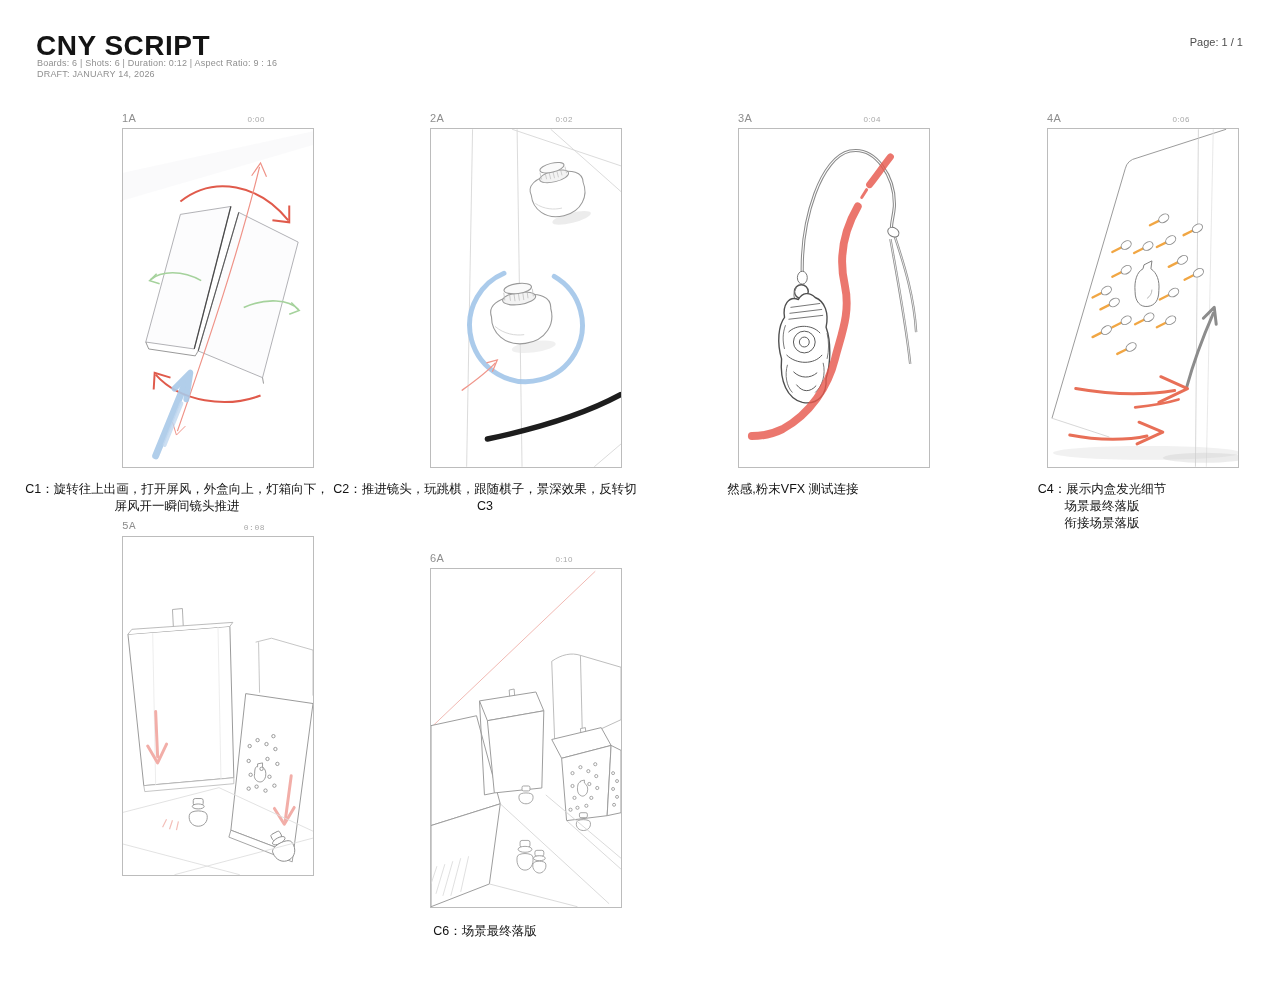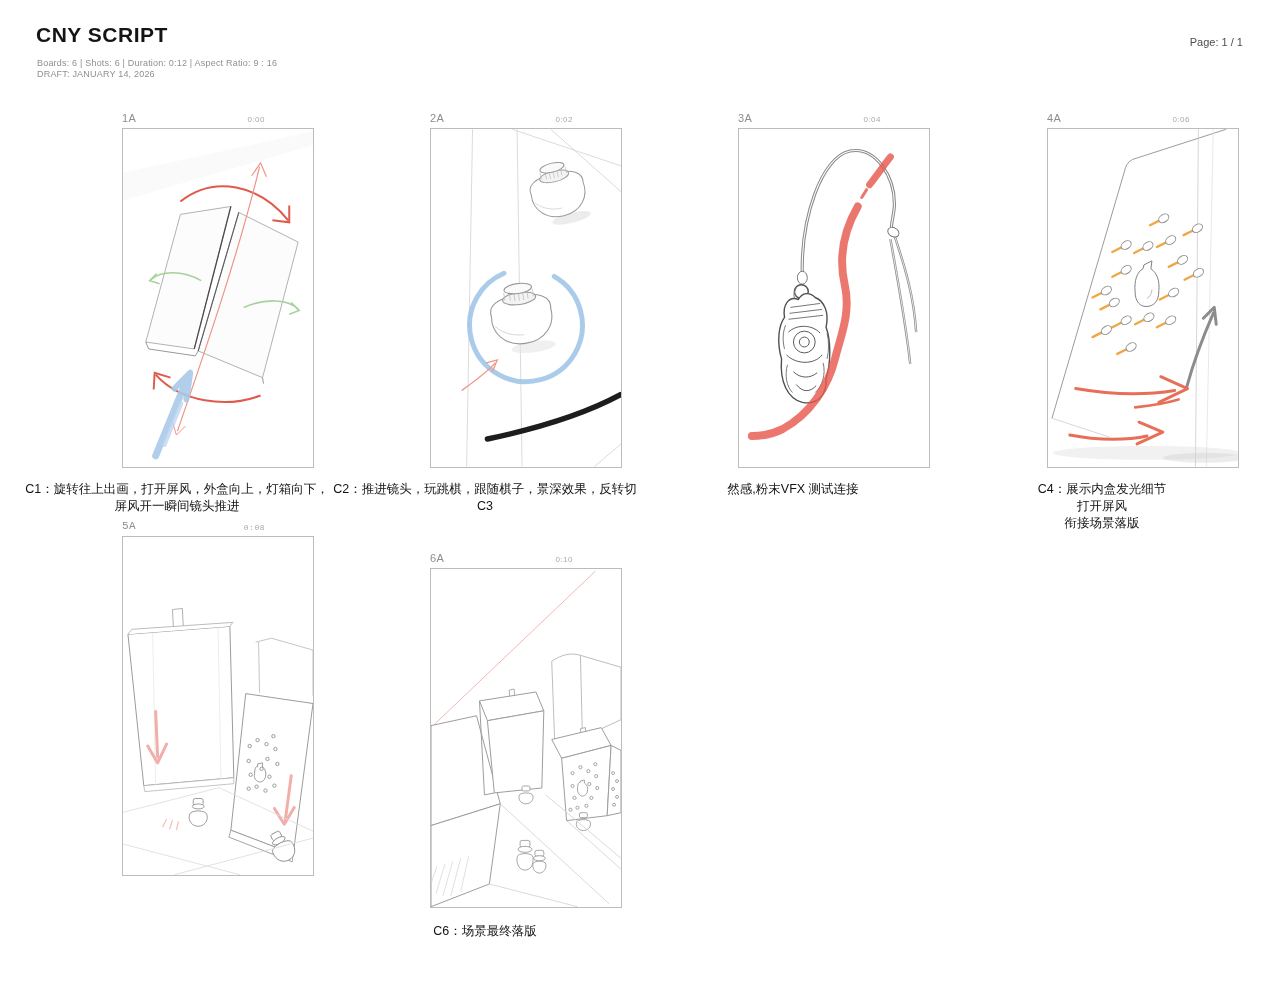--- a/index.html
+++ b/index.html
@@ -1,20 +1,20 @@
 <!DOCTYPE html>
 <html><head>
 <meta charset="utf-8">
 <style>
   * { margin:0; padding:0; box-sizing:border-box; }
   html,body { width:1280px; height:989px; background:#ffffff; overflow:hidden;
     font-family:"Liberation Sans","DejaVu Sans",sans-serif; }
   .page { position:relative; width:1280px; height:989px; background:#fff; }
 
-  .hdr-title { position:absolute; left:36px; top:23px; font-size:21px; font-weight:800;
+  .hdr-title { position:absolute; left:36px; top:30px; font-size:28px; font-weight:800;
     letter-spacing:0.5px; color:#141414; }
   .hdr-meta1 { position:absolute; left:37px; top:58px; font-size:9px; color:#8f8f8f; letter-spacing:0.2px; }
   .hdr-meta2 { position:absolute; left:37px; top:69px; font-size:9px; color:#8f8f8f; letter-spacing:0.2px; }
   .hdr-page  { position:absolute; right:37px; top:36px; font-size:11px; color:#4d4d4d; }
 
   .board { position:absolute; width:184px;padding-left:41px; }
   .board-head { display:flex; justify-content:space-between; align-items:flex-end;
     height:16px; margin-bottom:4px; }
   .board-id   { font-size:11px; color:#8e8e8e; letter-spacing:0.5px; }
   .board-time { font-size:8px; color:#a8a8a8; letter-spacing:0.5px; }
@@ -232,21 +232,21 @@
           <path d="M28,262 C68,269 104,268 128,264" stroke-width="3"></path>
           <path d="M114,250 L141,262 L112,276" stroke-width="3"></path>
           <path d="M88,281 C106,279 122,276 132,273" stroke-width="2.6"></path>
           <path d="M22,309 C52,315 82,314 100,310" stroke-width="3"></path>
           <path d="M92,296 L116,306 L90,318" stroke-width="3"></path>
         </g>
       </svg>
     </div>
     <div class="caption">
       <div>C4：展示内盒发光细节</div>
-      <div>打开屏风</div>
+      <div>场景最终落版</div>
       <div>衔接场景落版</div>
     </div>
   </section>
 
   <section class="board r2 pos-5a">
     <div class="board-head">
       <span class="board-id">5A</span>
       <span class="board-time">0:08</span>
     </div>
     <div class="frame">

